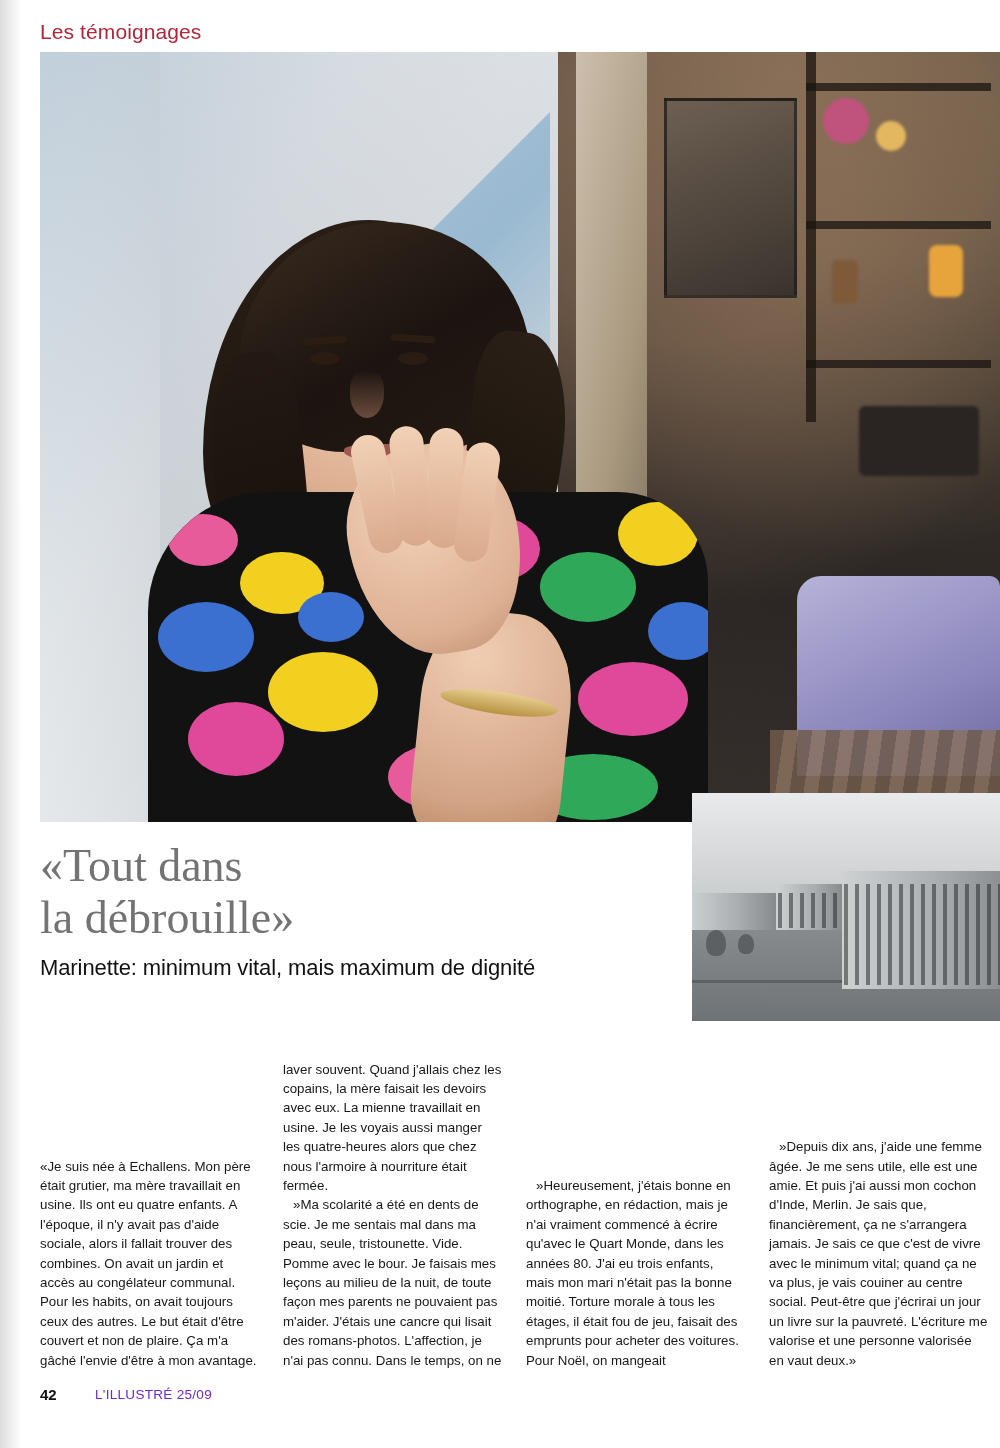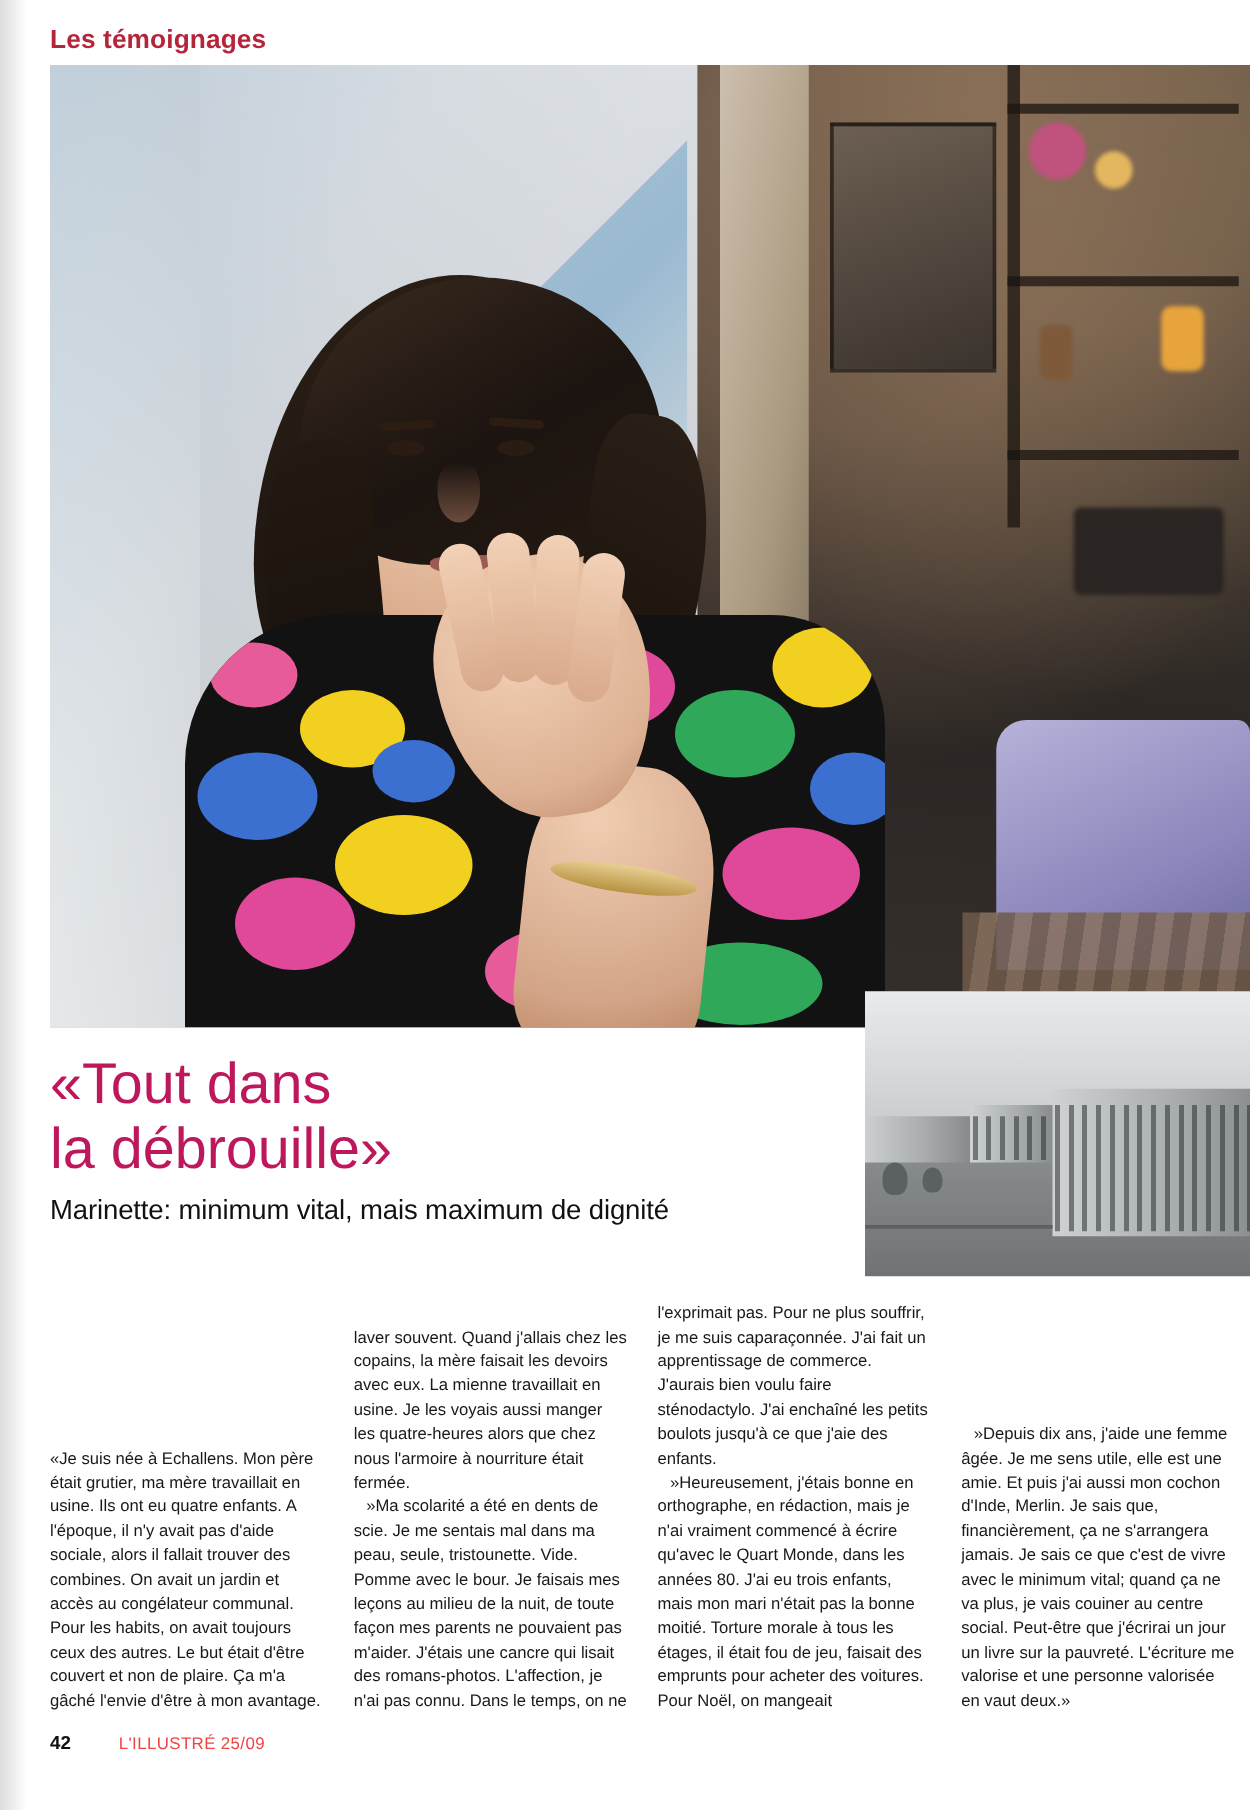--- a/index.html
+++ b/index.html
@@ -11,21 +11,21 @@
     position:relative;
     overflow:hidden;
   }
 
   
   .kicker {
     position:absolute;
     left:40px; top:20px;
     font-size:21px;
     color:#b5253a;
-    font-weight:700;
+    font-weight:400;
     letter-spacing:0.1px;
     text-align:center;
   }
 
   
   .photo-main {
     position:absolute;
     left:40px; top:52px;
     width:960px; height:770px;
     overflow:hidden;
@@ -195,24 +195,24 @@
   .bw-win {
     position:absolute; background:repeating-linear-gradient(90deg, rgba(40,45,48,.55) 0 4px, rgba(255,255,255,0) 4px 11px);
   }
   .bw-tree { position:absolute; background:#5b6063; border-radius:50% 50% 40% 40%; }
 
   
   .headline {
     position:absolute;
     left:40px; top:840px;
     width:430px;
-    font-family:Liberation Sans, sans-serif;
+    font-family:Liberation Serif, serif;
     font-size:46px;
     line-height:52px;
-    color:#be185d;
+    color:#737373;
     font-weight:400;
     z-index:6;
   }
   .subhead {
     position:absolute;
     left:40px; top:955px;
     width:620px;
     font-size:22px;
     font-weight:400;
     color:#111;
@@ -240,21 +240,21 @@
   .col p { margin:0; }
   .col p.ind { text-indent:10px; }
 
   
   .folio {
     position:absolute; left:40px; top:1386px;
     font-size:15px; font-weight:700; color:#111;
   }
   .mag {
     position:absolute; left:95px; top:1387px;
-    font-size:13.5px; color:#ef4444; letter-spacing:.3px;
+    font-size:13.5px; color:#6d28d9; letter-spacing:.3px;
   }
 
   .edge-shadow {
     position:absolute; left:0; top:0; width:22px; height:100%;
     background:linear-gradient(90deg, rgba(120,120,120,.25), rgba(255,255,255,0));
     pointer-events:none;
   }
 </style>
 </head>
 <body>
@@ -351,21 +351,20 @@
 
 <div class="columns">
   <div class="col">
     <p>«Je suis née à Echallens. Mon père était grutier, ma mère travaillait en usine. Ils ont eu quatre enfants. A l'époque, il n'y avait pas d'aide sociale, alors il fallait trouver des combines. On avait un jardin et accès au congélateur communal. Pour les habits, on avait toujours ceux des autres. Le but était d'être couvert et non de plaire. Ça m'a gâché l'envie d'être à mon avantage.</p>
   </div>
   <div class="col">
     <p>laver souvent. Quand j'allais chez les copains, la mère faisait les devoirs avec eux. La mienne travaillait en usine. Je les voyais aussi manger les quatre-heures alors que chez nous l'armoire à nourriture était fermée.</p>
     <p class="ind">»Ma scolarité a été en dents de scie. Je me sentais mal dans ma peau, seule, tristounette. Vide. Pomme avec le bour. Je faisais mes leçons au milieu de la nuit, de toute façon mes parents ne pouvaient pas m'aider. J'étais une cancre qui lisait des romans-photos. L'affection, je n'ai pas connu. Dans le temps, on ne</p>
   </div>
   <div class="col">
-    <p>l'exprimait pas. Pour ne plus souffrir, je me suis caparaçonnée. J'ai fait un apprentissage de commerce. J'aurais bien voulu faire sténodactylo. J'ai enchaîné les petits boulots jusqu'à ce que j'aie des enfants.</p>
     <p class="ind">»Heureusement, j'étais bonne en orthographe, en rédaction, mais je n'ai vraiment commencé à écrire qu'avec le Quart Monde, dans les années 80. J'ai eu trois enfants, mais mon mari n'était pas la bonne moitié. Torture morale à tous les étages, il était fou de jeu, faisait des emprunts pour acheter des voitures. Pour Noël, on mangeait</p>
   </div>
   <div class="col">
     <p class="ind">»Depuis dix ans, j'aide une femme âgée. Je me sens utile, elle est une amie. Et puis j'ai aussi mon cochon d'Inde, Merlin. Je sais que, financièrement, ça ne s'arrangera jamais. Je sais ce que c'est de vivre avec le minimum vital; quand ça ne va plus, je vais couiner au centre social. Peut-être que j'écrirai un jour un livre sur la pauvreté. L'écriture me valorise et une personne valorisée en vaut deux.»</p>
   </div>
 </div>
 
 <div class="folio">42</div>
 <div class="mag">L'ILLUSTRÉ 25/09</div>
 

